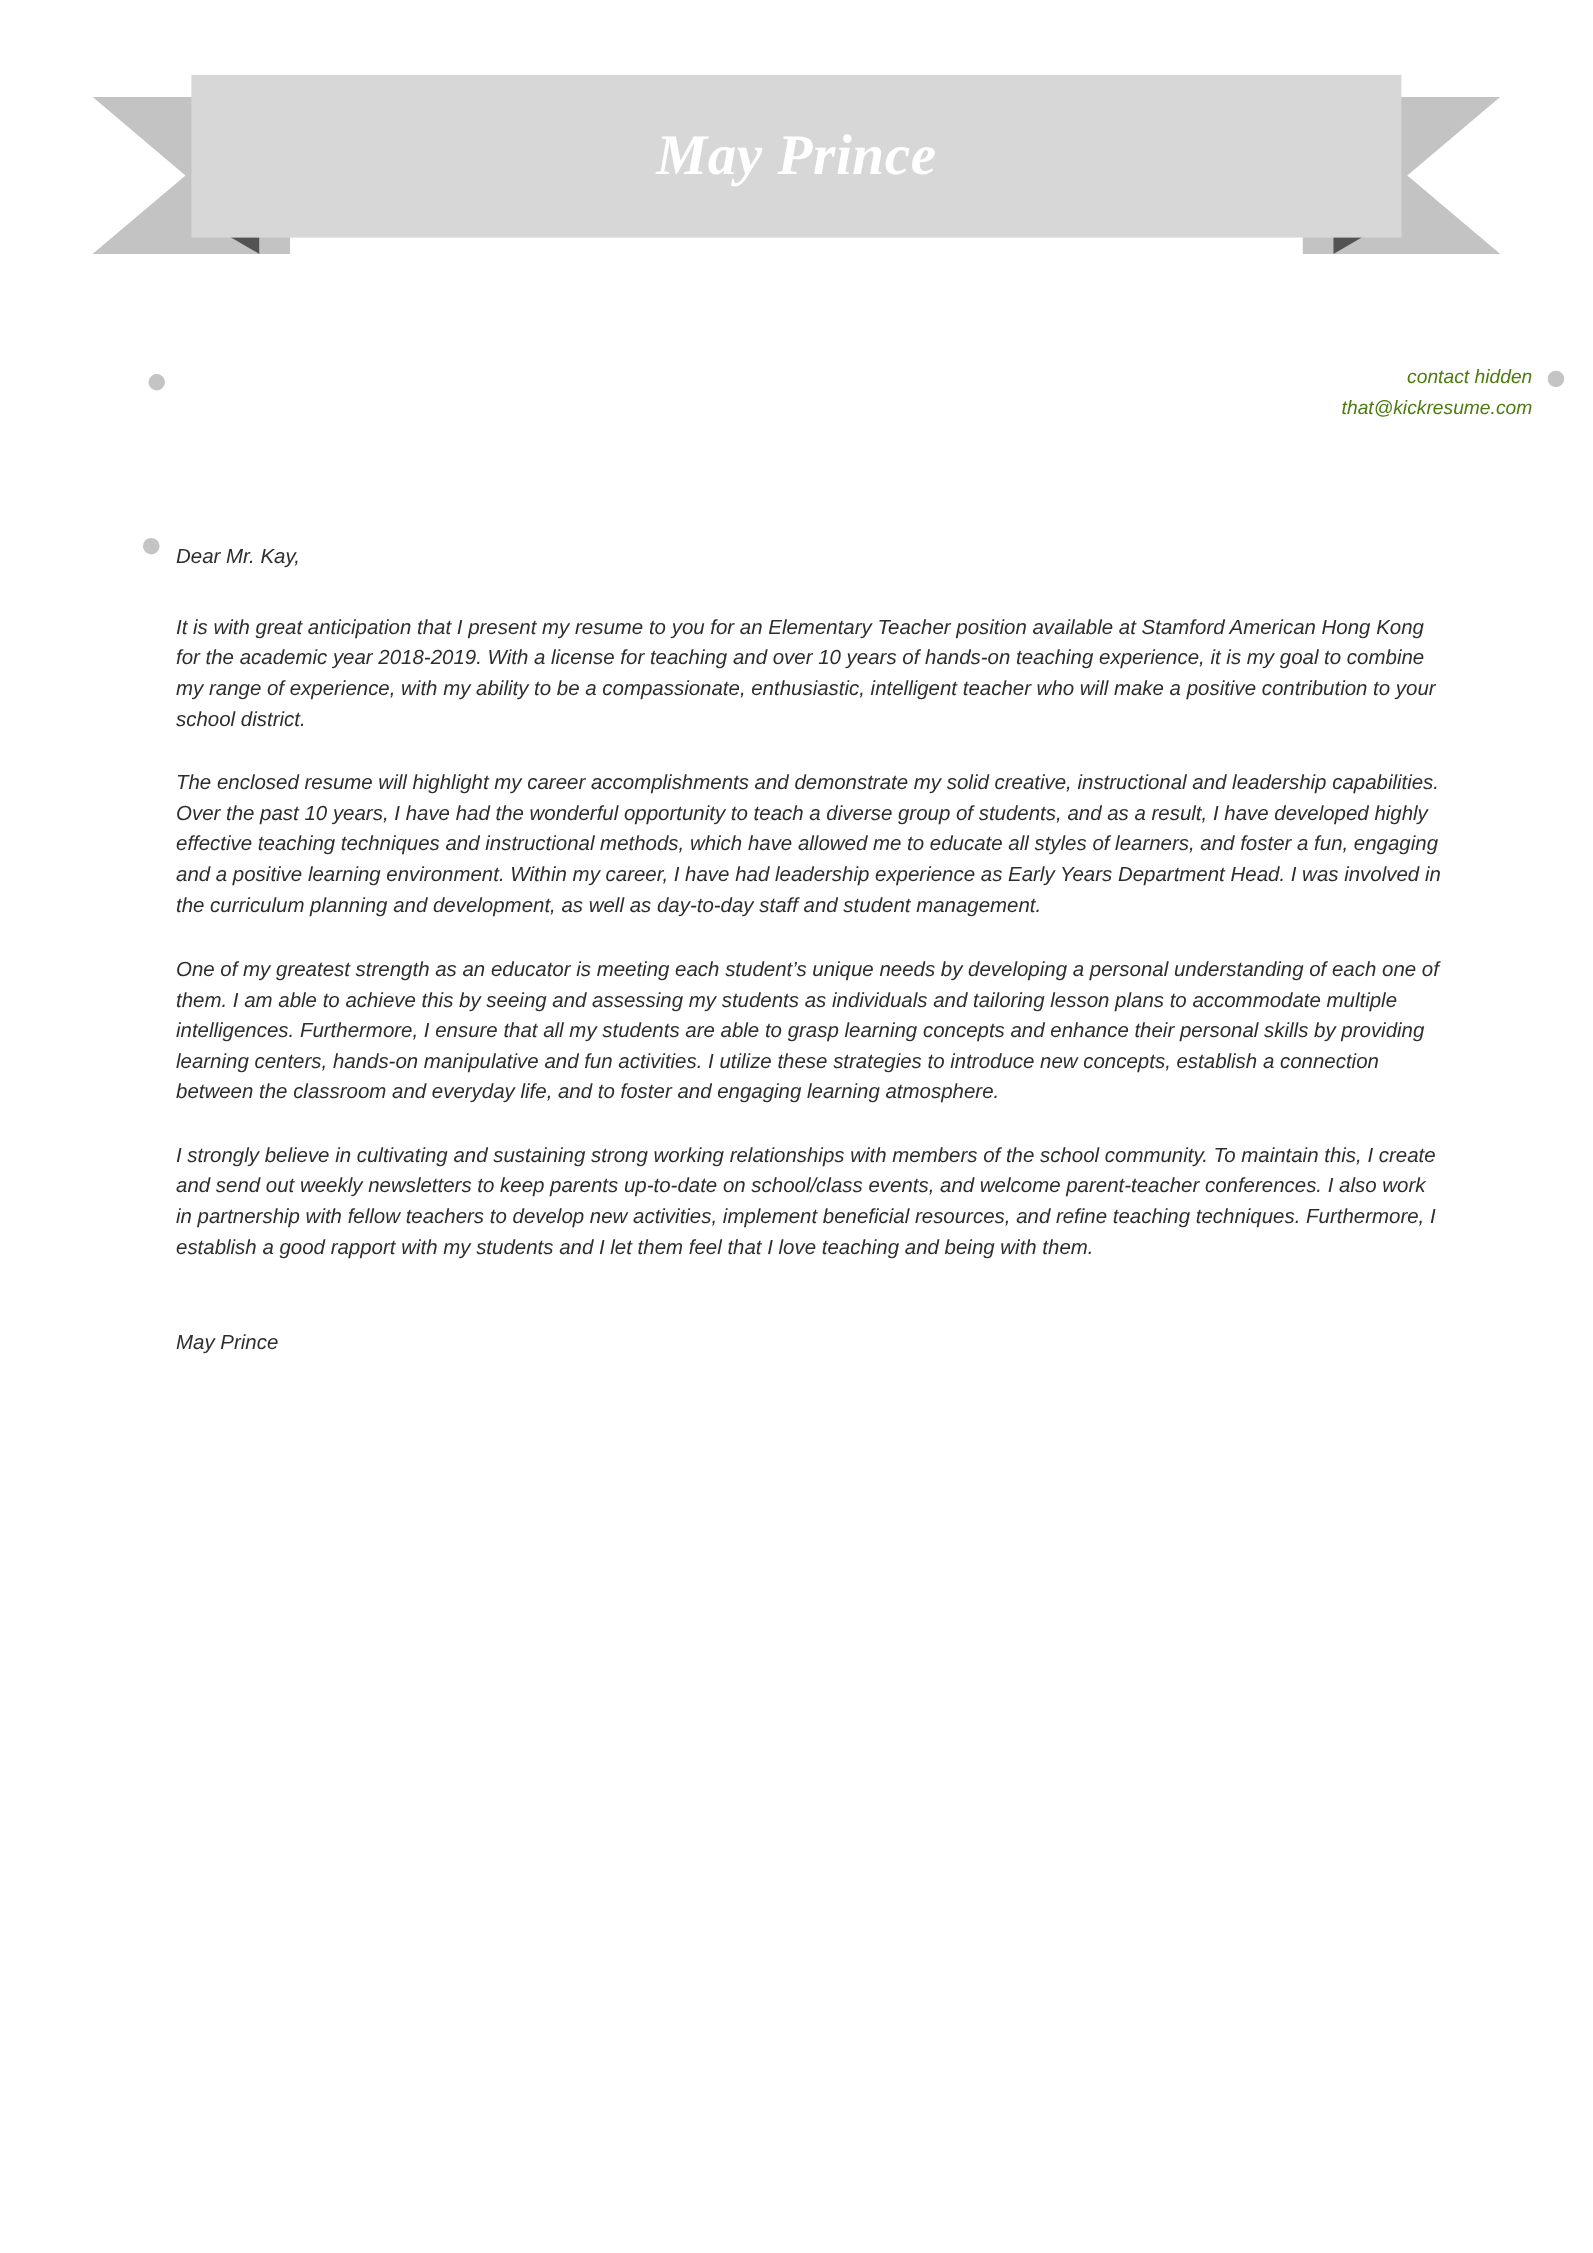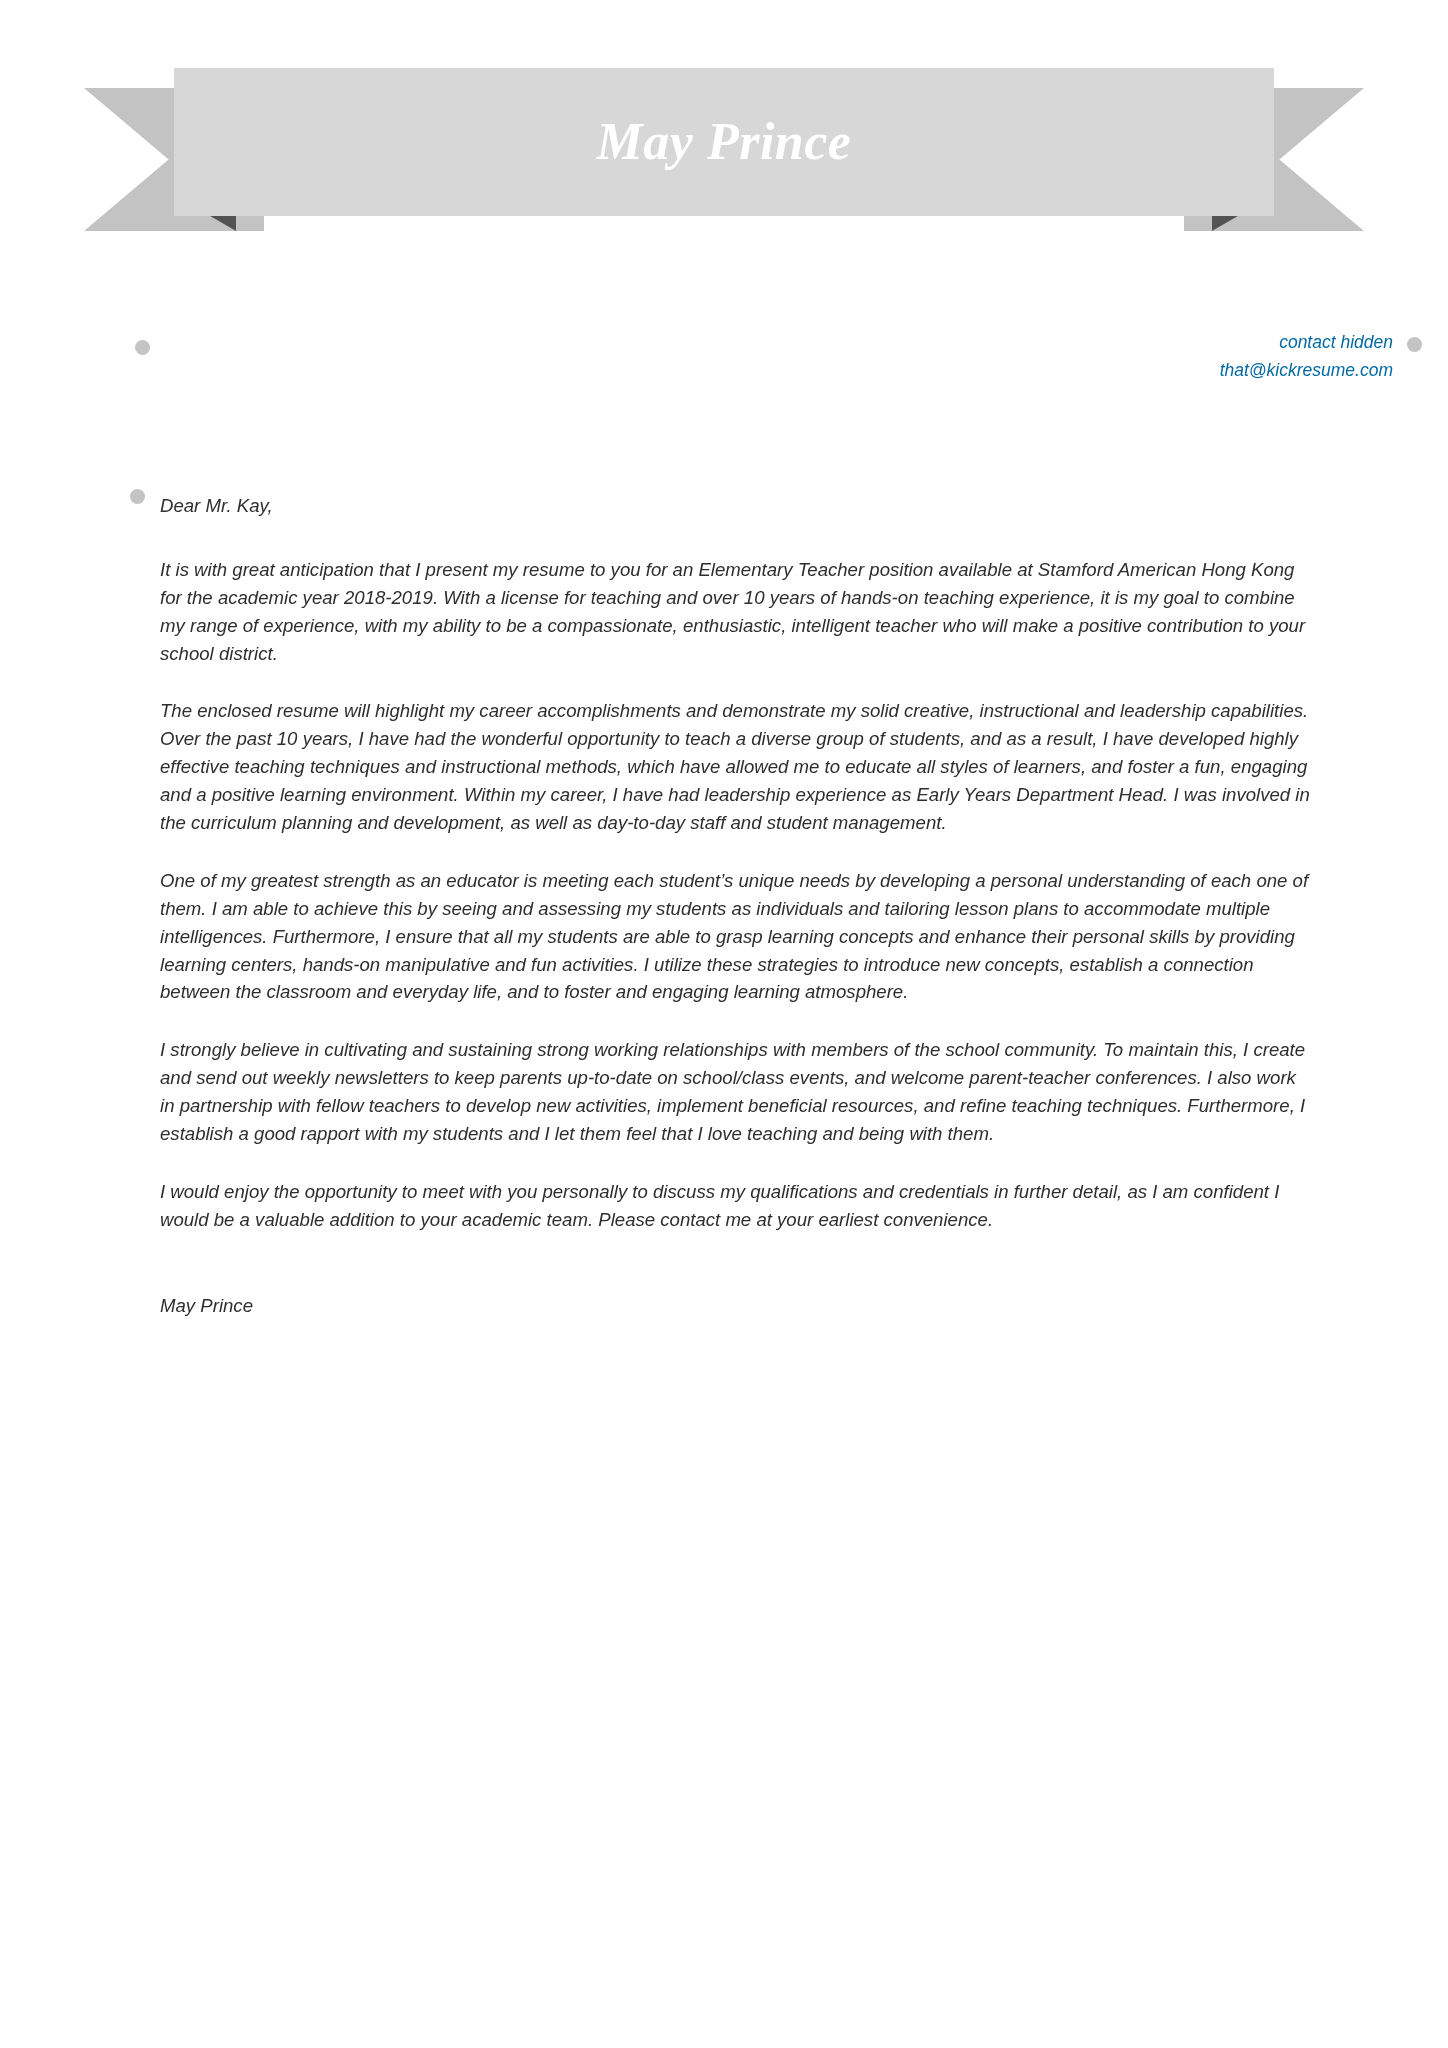--- a/index.html
+++ b/index.html
@@ -74,21 +74,21 @@
     user-select: none;
   }
 
   
   .contact-block {
     position: absolute;
     top: 328px;
     right: 55px;
     text-align: right;
     font-size: 17.5px;
-    color: #0369a1;
+    color: #4d7c0f;
     line-height: 1.62;
   }
   .contact-line { white-space: nowrap; }
 
   .dot {
     position: absolute;
     width: 15px;
     height: 15px;
     border-radius: 50%;
     background: #c4c4c4;
@@ -132,15 +132,14 @@
 <span class="dot dot-contact"></span>
 <span class="dot dot-margin-top"></span>
 <span class="dot dot-margin-body"></span>
 
 <div class="letter-body">
   <p class="salutation">Dear Mr. Kay,</p>
   <p class="letter-paragraph">It is with great anticipation that I present my resume to you for an Elementary Teacher position available at Stamford American Hong Kong for the academic year 2018-2019. With a license for teaching and over 10 years of hands-on teaching experience, it is my goal to combine my range of experience, with my ability to be a compassionate, enthusiastic, intelligent teacher who will make a positive contribution to your school district.</p>
   <p class="letter-paragraph">The enclosed resume will highlight my career accomplishments and demonstrate my solid creative, instructional and leadership capabilities. Over the past 10 years, I have had the wonderful opportunity to teach a diverse group of students, and as a result, I have developed highly effective teaching techniques and instructional methods, which have allowed me to educate all styles of learners, and foster a fun, engaging and a positive learning environment. Within my career, I have had leadership experience as Early Years Department Head. I was involved in the curriculum planning and development, as well as day-to-day staff and student management.</p>
   <p class="letter-paragraph">One of my greatest strength as an educator is meeting each student’s unique needs by developing a personal understanding of each one of them. I am able to achieve this by seeing and assessing my students as individuals and tailoring lesson plans to accommodate multiple intelligences. Furthermore, I ensure that all my students are able to grasp learning concepts and enhance their personal skills by providing learning centers, hands-on manipulative and fun activities. I utilize these strategies to introduce new concepts, establish a connection between the classroom and everyday life, and to foster and engaging learning atmosphere.</p>
   <p class="letter-paragraph">I strongly believe in cultivating and sustaining strong working relationships with members of the school community. To maintain this, I create and send out weekly newsletters to keep parents up-to-date on school/class events, and welcome parent-teacher conferences. I also work in partnership with fellow teachers to develop new activities, implement beneficial resources, and refine teaching techniques. Furthermore, I establish a good rapport with my students and I let them feel that I love teaching and being with them.</p>
-  <p class="letter-paragraph">I would enjoy the opportunity to meet with you personally to discuss my qualifications and credentials in further detail, as I am confident I would be a valuable addition to your academic team. Please contact me at your earliest convenience.</p>
   <p class="signature">May Prince</p>
 </div>
 
 </body></html>

